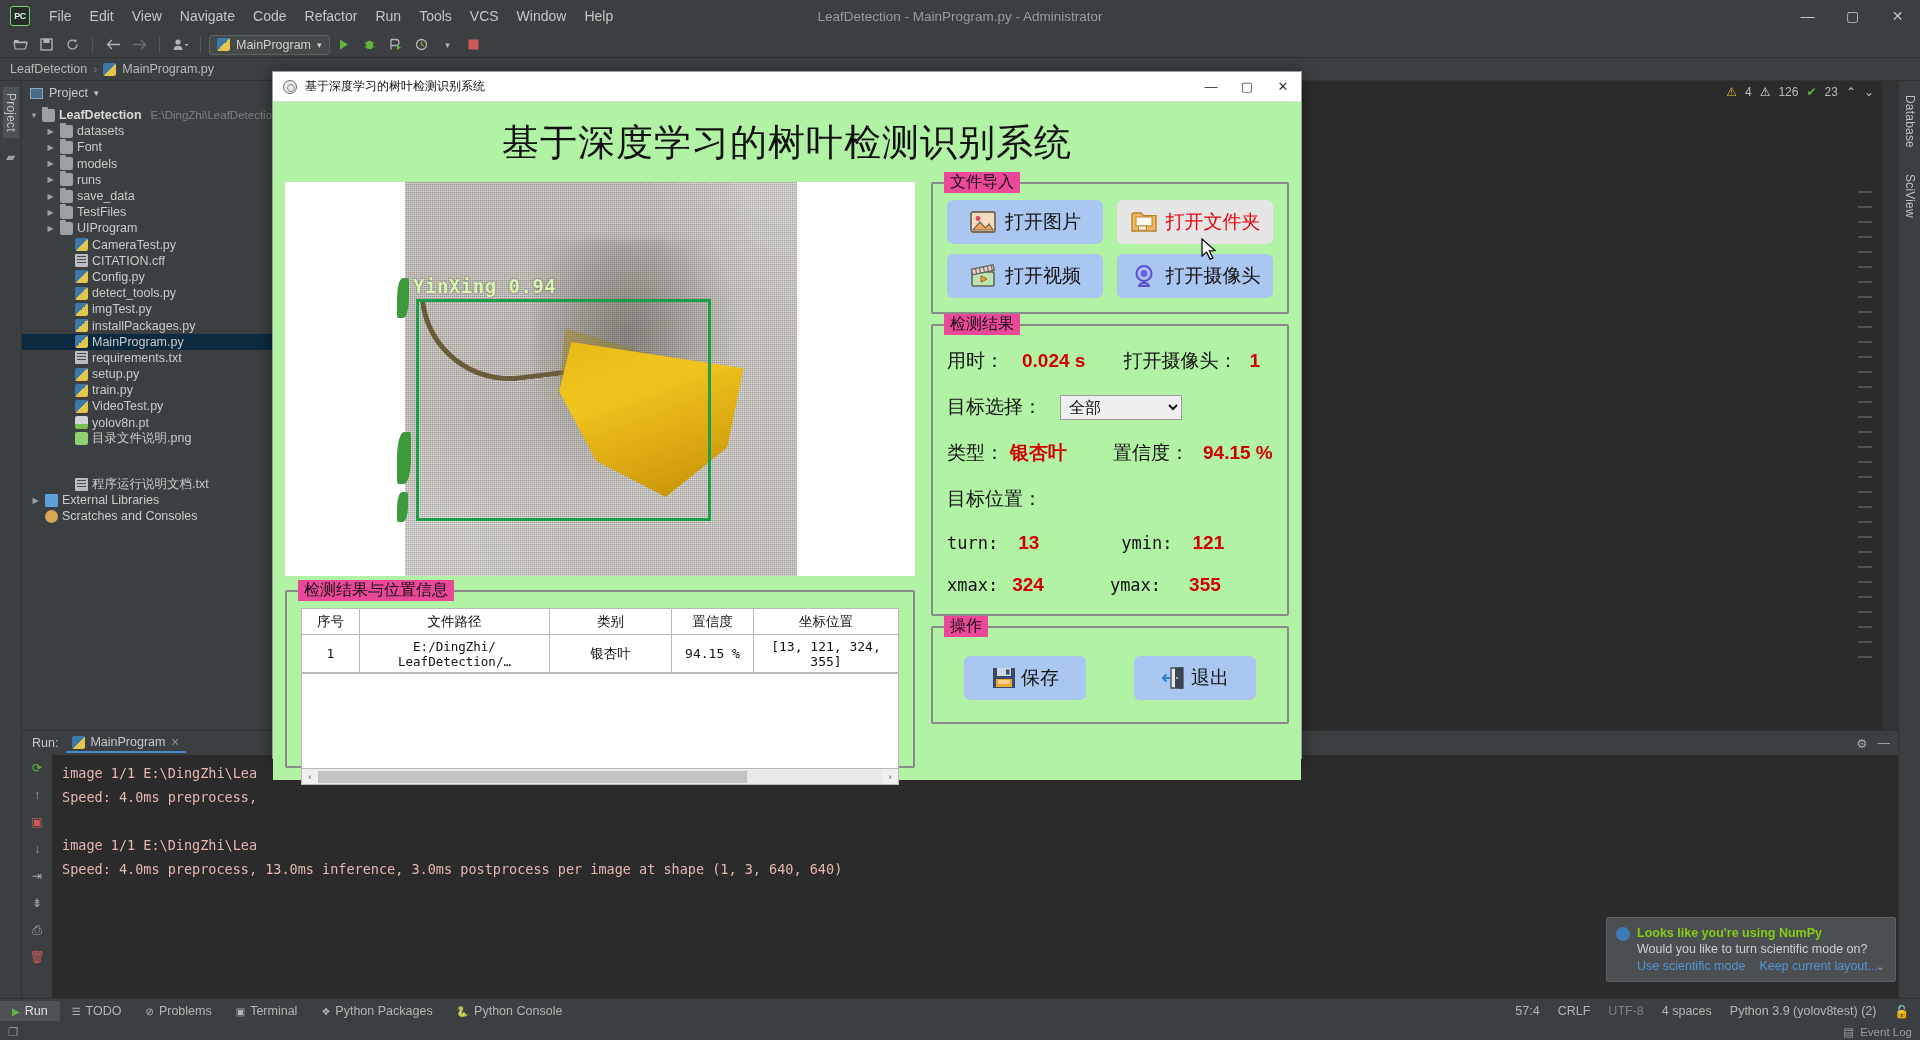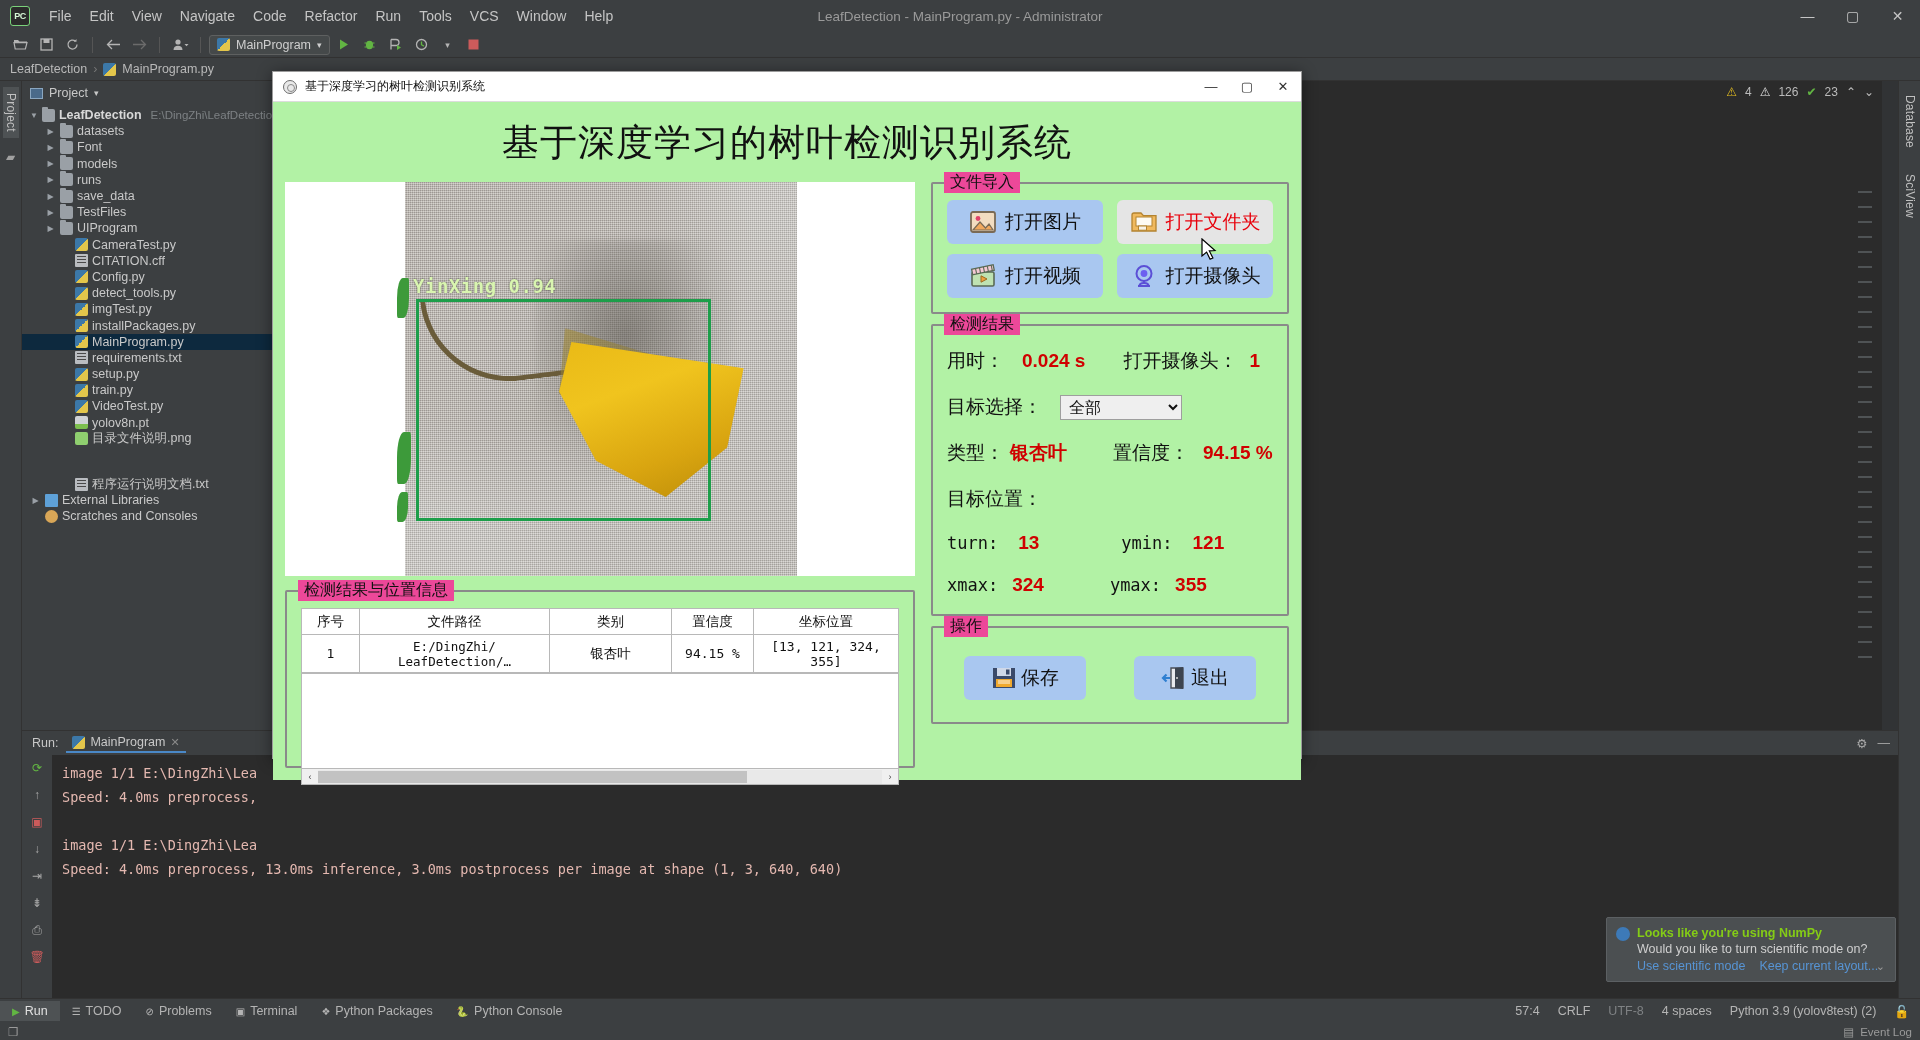--- a/index.html
+++ b/index.html
@@ -868,21 +868,21 @@
               <span class="r-lab mono-lab">turn:</span>
               <span class="r-val" style="margin-left:20px">13</span>
               <span class="r-lab mono-lab" style="margin-left:82px">ymin:</span>
               <span class="r-val" style="margin-left:20px">121</span>
             </div>
 
             <div class="r-row" style="margin-bottom:4px">
               <span class="r-lab mono-lab">xmax:</span>
               <span class="r-val" style="margin-left:14px">324</span>
               <span class="r-lab mono-lab" style="margin-left:66px">ymax:</span>
-              <span class="r-val" style="margin-left:14px">355</span>
+              <span class="r-val" style="margin-left:28px">355</span>
             </div>
           </div>
         </div>
 
         <div class="gbox" style="padding-top:22px;padding-bottom:22px">
           <div class="gtitle">操作</div>
           <div class="op-grid">
             <div class="btn-op">
               <svg width="26" height="24" viewBox="0 0 26 24">
                 <rect x="2" y="2" width="22" height="20" fill="#3a4a6a"></rect>

